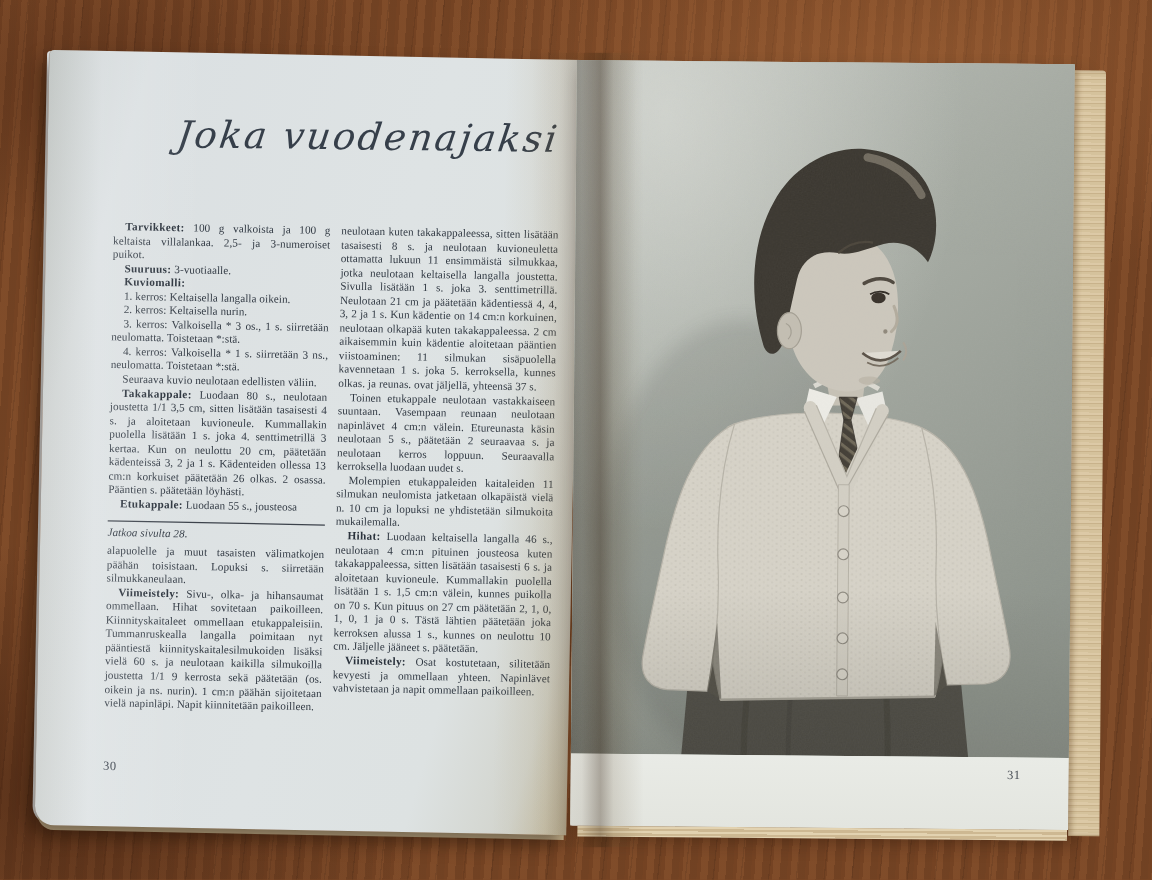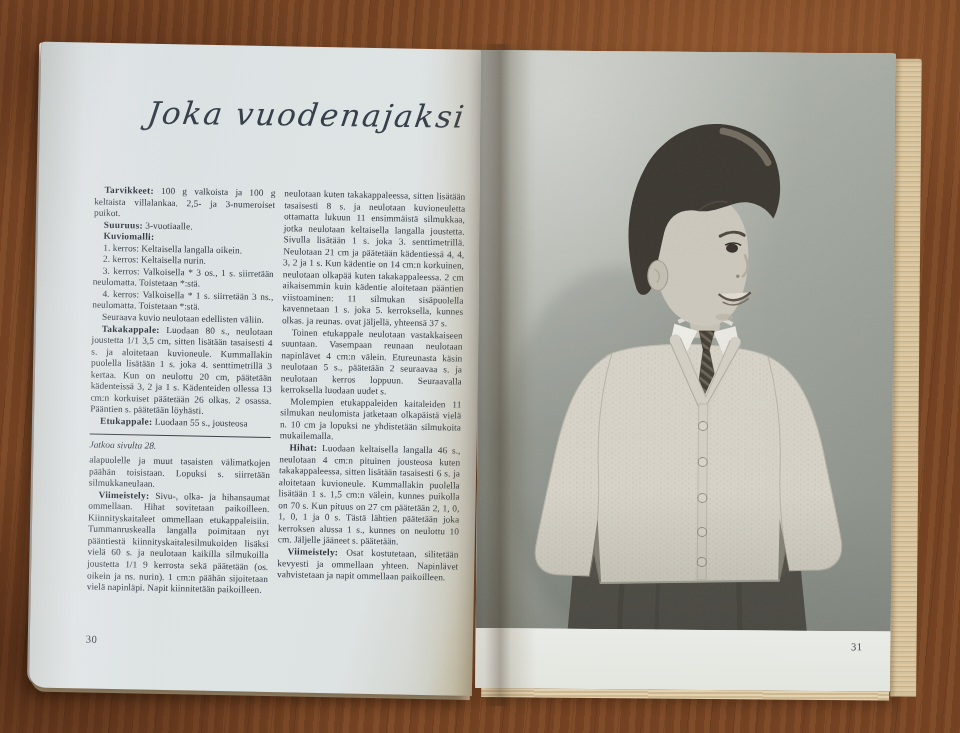--- a/index.html
+++ b/index.html
@@ -44,21 +44,21 @@
   
   .page-right{
     position:absolute;left:443px;top:0;width:415px;height:638px;
     transform:rotate(.5deg);transform-origin:left center;
     background:#e8eae5;border-radius:2px;
     box-shadow:7px 10px 16px rgba(28,13,4,.45);
   }
   .photo{position:absolute;left:0;top:0;width:415px;height:578px;overflow:hidden;background:#a7aca4;}
   .photo svg{display:block;width:100%;height:100%;}
   .photo-margin{position:absolute;left:0;top:578px;width:415px;height:60px;background:linear-gradient(to bottom,#e9ebe6,#e3e5df);}
-  .pagenum-right{position:absolute;right:28px;top:10px;font-size:10.5px;color:#464c53;letter-spacing:.5px;text-align:right;}
+  .pagenum-right{position:absolute;right:40px;top:10px;font-size:10.5px;color:#464c53;letter-spacing:.5px;text-align:right;}
   .edges-right{position:absolute;left:100%;top:5px;width:26px;height:638px;
     background:repeating-linear-gradient(to bottom,#dcc9a6 0 2px,#c8b28b 2px 3px,#d5c29c 3px 5px);
     border-top-right-radius:3px;box-shadow:inset 3px 0 4px rgba(80,50,20,.3);}
   .edges-bottom{position:absolute;left:6px;top:100%;width:408px;height:9px;
     background:repeating-linear-gradient(to bottom,#e2d2b0 0 2px,#cdb892 2px 4px);}
   
   .gutter{position:absolute;left:408px;top:-6px;width:110px;height:662px;z-index:5;pointer-events:none;
     background:linear-gradient(to right, rgba(0,0,0,0) 0%, rgba(80,55,25,.10) 38%, rgba(52,33,14,.34) 52%, rgba(95,75,45,.16) 62%, rgba(0,0,0,0) 85%);}
 </style>
 </head>

